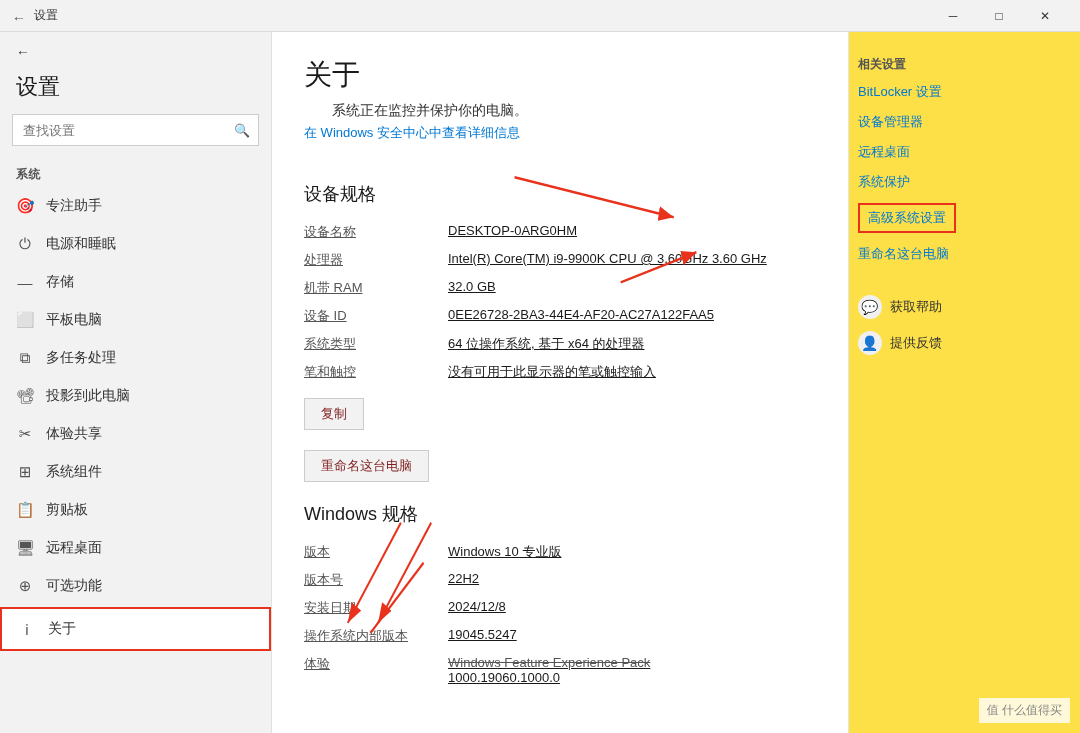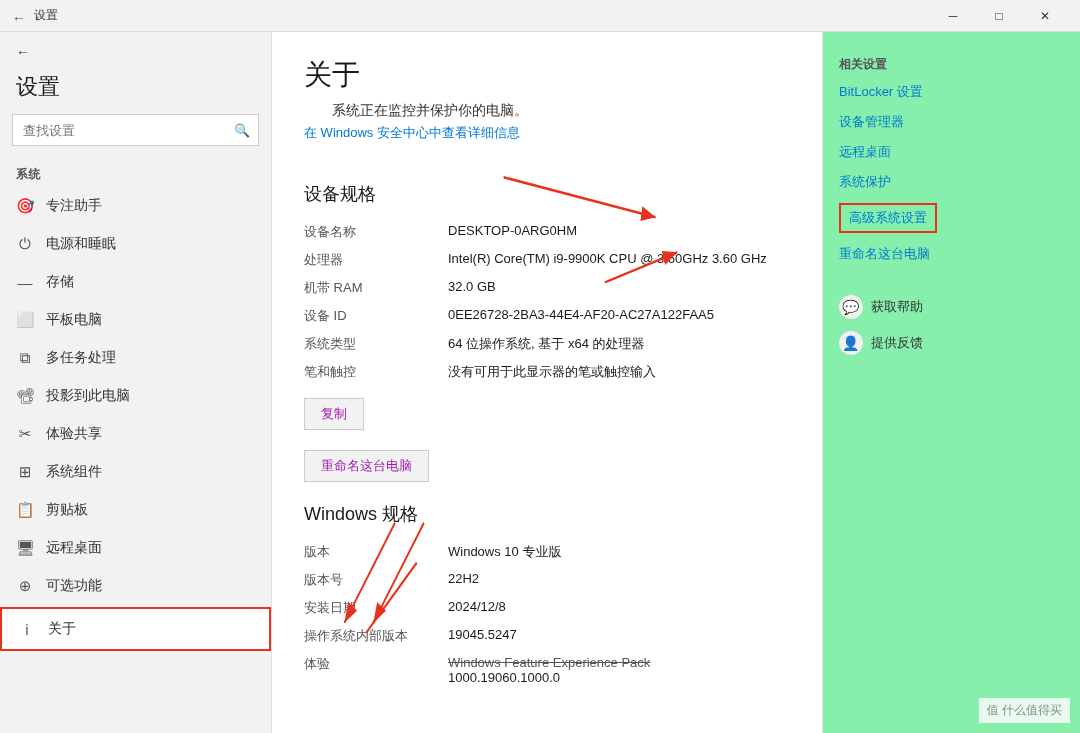--- a/index.html
+++ b/index.html
@@ -158,50 +158,51 @@
       color: #1a1a1a;
       margin: 20px 0 12px 0;
     }
     .info-table {
       width: 100%;
       border-collapse: collapse;
     }
     .info-table tr td {
       padding: 5px 0;
       vertical-align: top;
+      text-decoration: underline;
     }
     .info-table tr td:first-child {
       width: 120px;
       color: #555;
       font-size: 13px;
       white-space: nowrap;
     }
     .info-table tr td:last-child {
       color: #1a1a1a;
       font-size: 13px;
       padding-left: 24px;
     }
     .btn {
       display: inline-block;
       padding: 6px 16px;
       background: #f2f2f2;
       border: 1px solid #ccc;
       cursor: pointer;
       font-size: 13px;
-      color: #a21caf;
+      color: #7f1d1d;
       margin-top: 12px;
     }
     .btn-rename {
       margin-top: 10px;
     }
     
     .right-panel {
-      width: 258px;
-      padding: 24px 16px;
-      background: #86efac;
+      width: 232px;
+      padding: 24px 9px;
+      background: #fde047;
       border-left: 1px solid #e5e5e5;
       flex-shrink: 0;
       overflow-y: auto;
     }
     .right-panel-section-title {
       font-size: 12px;
       font-weight: 600;
       color: #555;
       margin-bottom: 10px;
     }

